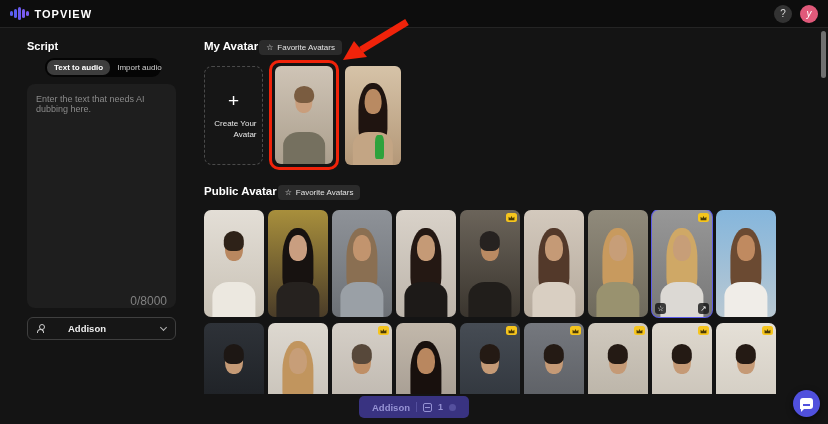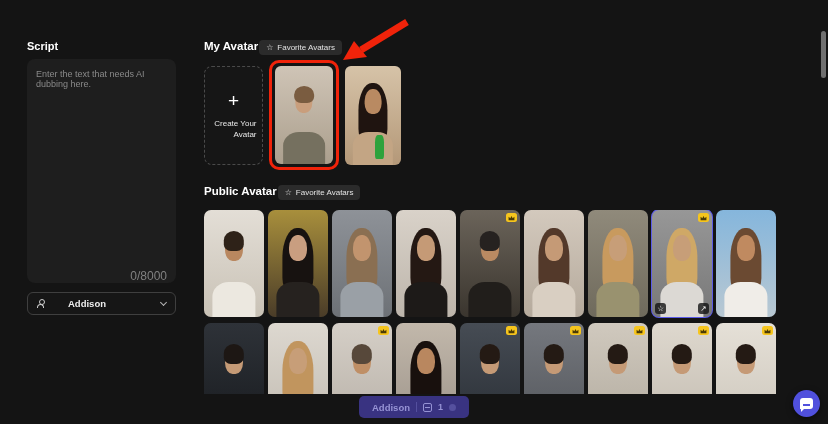--- a/index.html
+++ b/index.html
@@ -110,23 +110,47 @@
                         border-bottom:4px solid transparent; }
 
   .scrollbar-track { position:absolute; right:1px; top:29px; width:6px; bottom:0; z-index:25; }
   .scrollbar-thumb { position:absolute; top:2px; left:0; width:5px; height:47px; background:#707070; border-radius:3px; cursor:pointer; }
 </style>
 </head>
 <body>
 
 <div class="app">
 
+  <div class="header">
+    <div class="logo">
+      <span class="wave">
+          <i></i>
+          <i></i>
+          <i></i>
+          <i></i>
+          <i></i>
+        </span>
+      <span class="brand">TOPVIEW</span>
+    </div>
+    <div class="header-right">
+      <div class="help-btn">
+          <span>?</span>
+        </div>
+      <div class="user-btn">
+          <span>y</span>
+        </div>
+    </div>
+  </div>
 
   <div class="sidebar">
     <div class="script-title">Script</div>
+    <div class="tabs">
+      <div class="tab active">Text to audio</div>
+      <div class="tab">Import audio</div>
+    </div>
     <div class="script-box">
       <textarea placeholder="Enter the text that needs AI dubbing here." style=""></textarea>
       <div class="counter">0/8000</div>
     </div>
     <div class="voice-select">
       <span class="person-icon"></span>
       <span class="voice-label">Addison</span>
       <span class="chev"></span>
     </div>
   </div>

